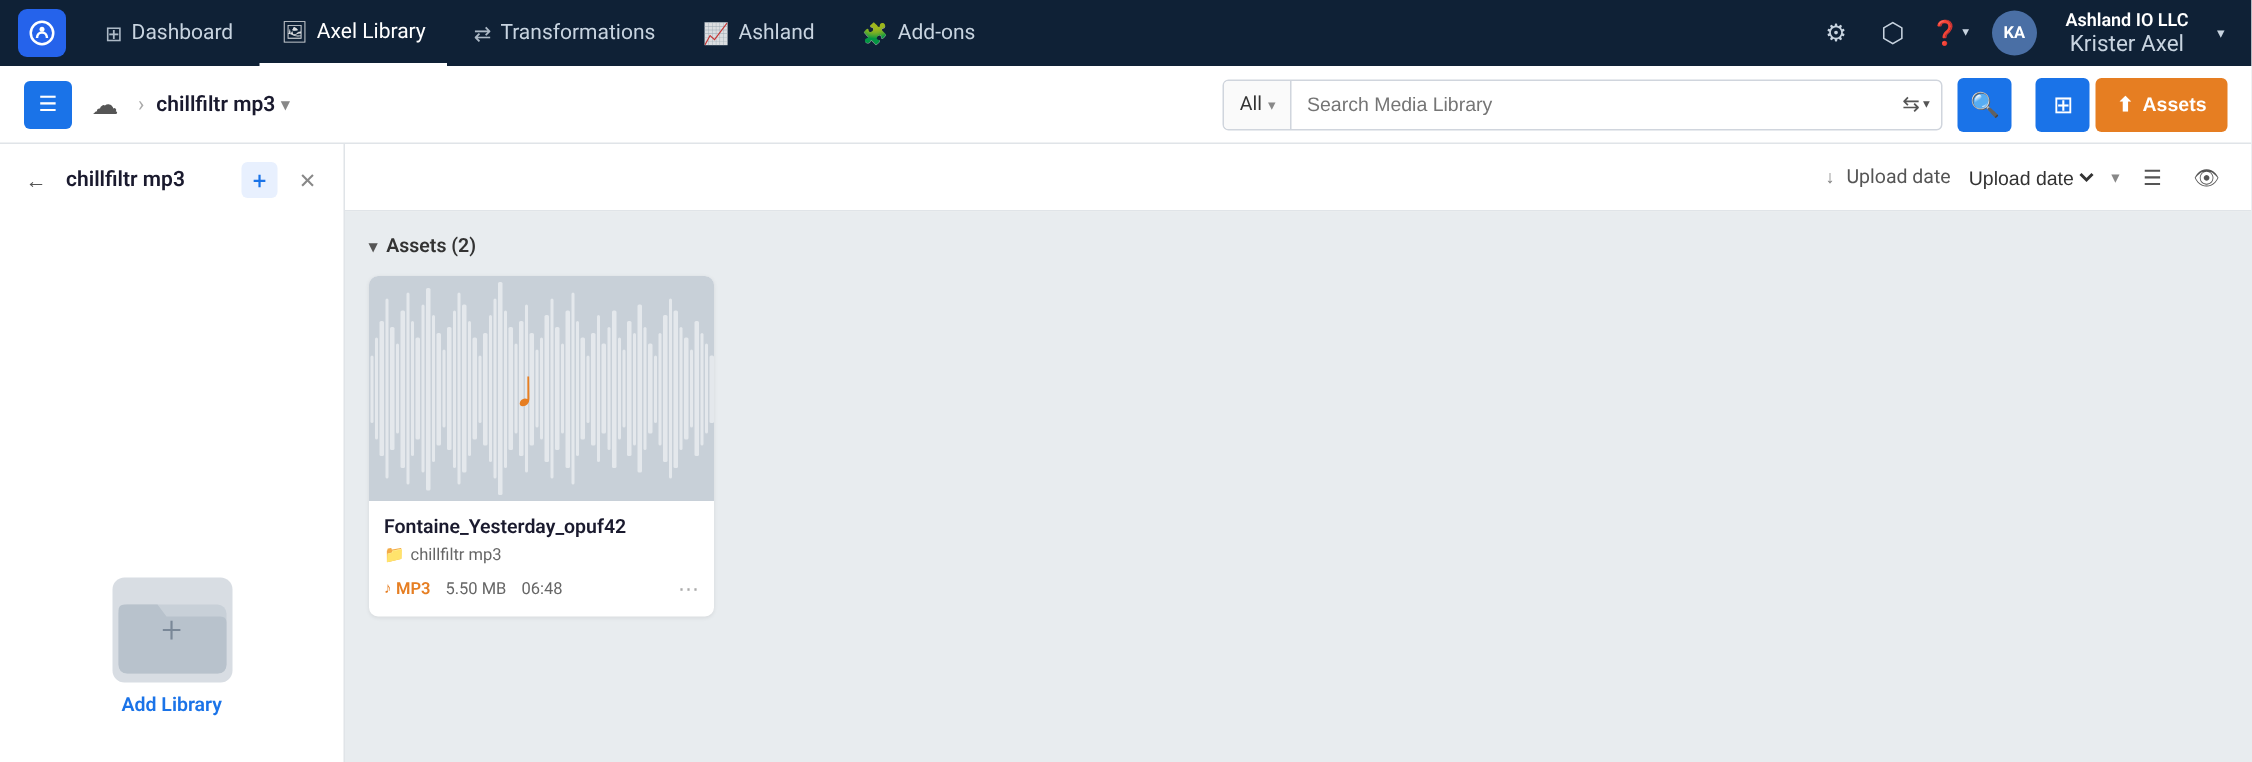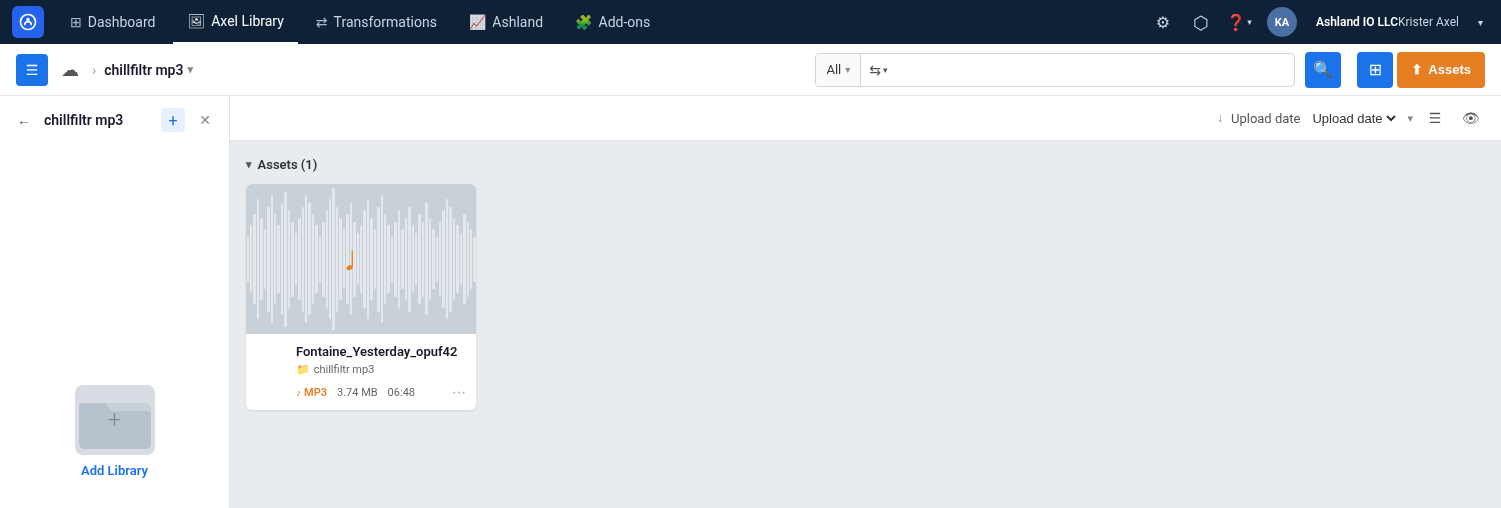--- a/index.html
+++ b/index.html
@@ -53,23 +53,23 @@
       cursor: pointer;
       padding: 0 6px;
     }
     .nav-avatar {
       width: 30px; height: 30px;
       background: #4a6fa5;
       border-radius: 50%;
       display: flex; align-items: center; justify-content: center;
       font-size: 11px; font-weight: 700; color: #fff;
     }
-    .nav-user-info { display: flex; flex-direction: row; align-items: center; }
+    .nav-user-info { display: flex; flex-direction: column; align-items: center; }
     .nav-user-name { font-size: 12px; font-weight: 600; color: #fff; line-height: 1.2; }
-    .nav-user-sub { font-size: 12px; color: #c8d4e0; line-height: 1.2; }
+    .nav-user-sub { font-size: 15px; color: #c8d4e0; line-height: 1.2; }
     .nav-chevron { color: #c8d4e0; font-size: 10px; }
 
     
     .second-bar {
       background: #fff;
       height: 52px;
       display: flex;
       align-items: center;
       padding: 0 16px;
       gap: 8px;
@@ -314,21 +314,20 @@
       margin: 0 0.5px;
       border-radius: 1px;
     }
     .music-note-icon {
       position: relative; z-index: 1;
       font-size: 36px;
       color: #e67e22;
     }
     .asset-info {
       padding: 10px;
-      margin-left: 40px;
     }
     .asset-name {
       font-size: 13px; font-weight: 600; color: #1a1a2e;
       margin-bottom: 4px;
     }
     .asset-folder {
       display: flex; align-items: center; gap: 4px;
       font-size: 11px; color: #666;
       margin-bottom: 8px;
     }
@@ -418,20 +417,21 @@
     <span class="chev">▾</span>
   </div>
 
   <div class="search-spacer"></div>
 
   <div class="search-bar">
     <div class="search-filter">
       <span>All</span>
       <span class="chev">▾</span>
     </div>
+    <input class="search-input" type="text" placeholder="Search Media Library" style="">
     <div class="search-settings-btn">
       <span>⇆</span>
       <span style="font-size:9px; margin-left:2px;">▾</span>
     </div>
   </div>
   <div class="search-btn">
     <span>🔍</span>
   </div>
 
   <div class="upload-group">
@@ -487,21 +487,21 @@
         <span>☰</span>
       </div>
       <div class="toolbar-icon-btn">
         <span>👁</span>
       </div>
     </div>
 
     <div class="content-body">
       <div class="assets-header">
         <span class="chev">▾</span>
-        <span>Assets (1)</span>
+        <span>Assets (2)</span>
       </div>
 
       <div class="assets-grid">
         <div class="asset-card">
           <div class="asset-thumb">
 
             <div class="waveform-container">
               <div class="waveform-bar" style="height:30%"></div>
               <div class="waveform-bar" style="height:45%"></div>
               <div class="waveform-bar" style="height:60%"></div>
@@ -577,21 +577,21 @@
             <div class="asset-name">Fontaine_Yesterday_opuf42</div>
             <div class="asset-folder">
               <span class="asset-folder-icon">📁</span>
               <span>chillfiltr mp3</span>
             </div>
             <div class="asset-meta">
               <div class="asset-type">
                 <span class="asset-type-icon">♪</span>
                 <span>MP3</span>
               </div>
-              <span class="asset-size">3.74 MB</span>
+              <span class="asset-size">5.50 MB</span>
               <span class="asset-duration">06:48</span>
               <span class="asset-more">⋯</span>
             </div>
           </div>
         </div>
       </div>
     </div>
   </div>
 </div>
 

